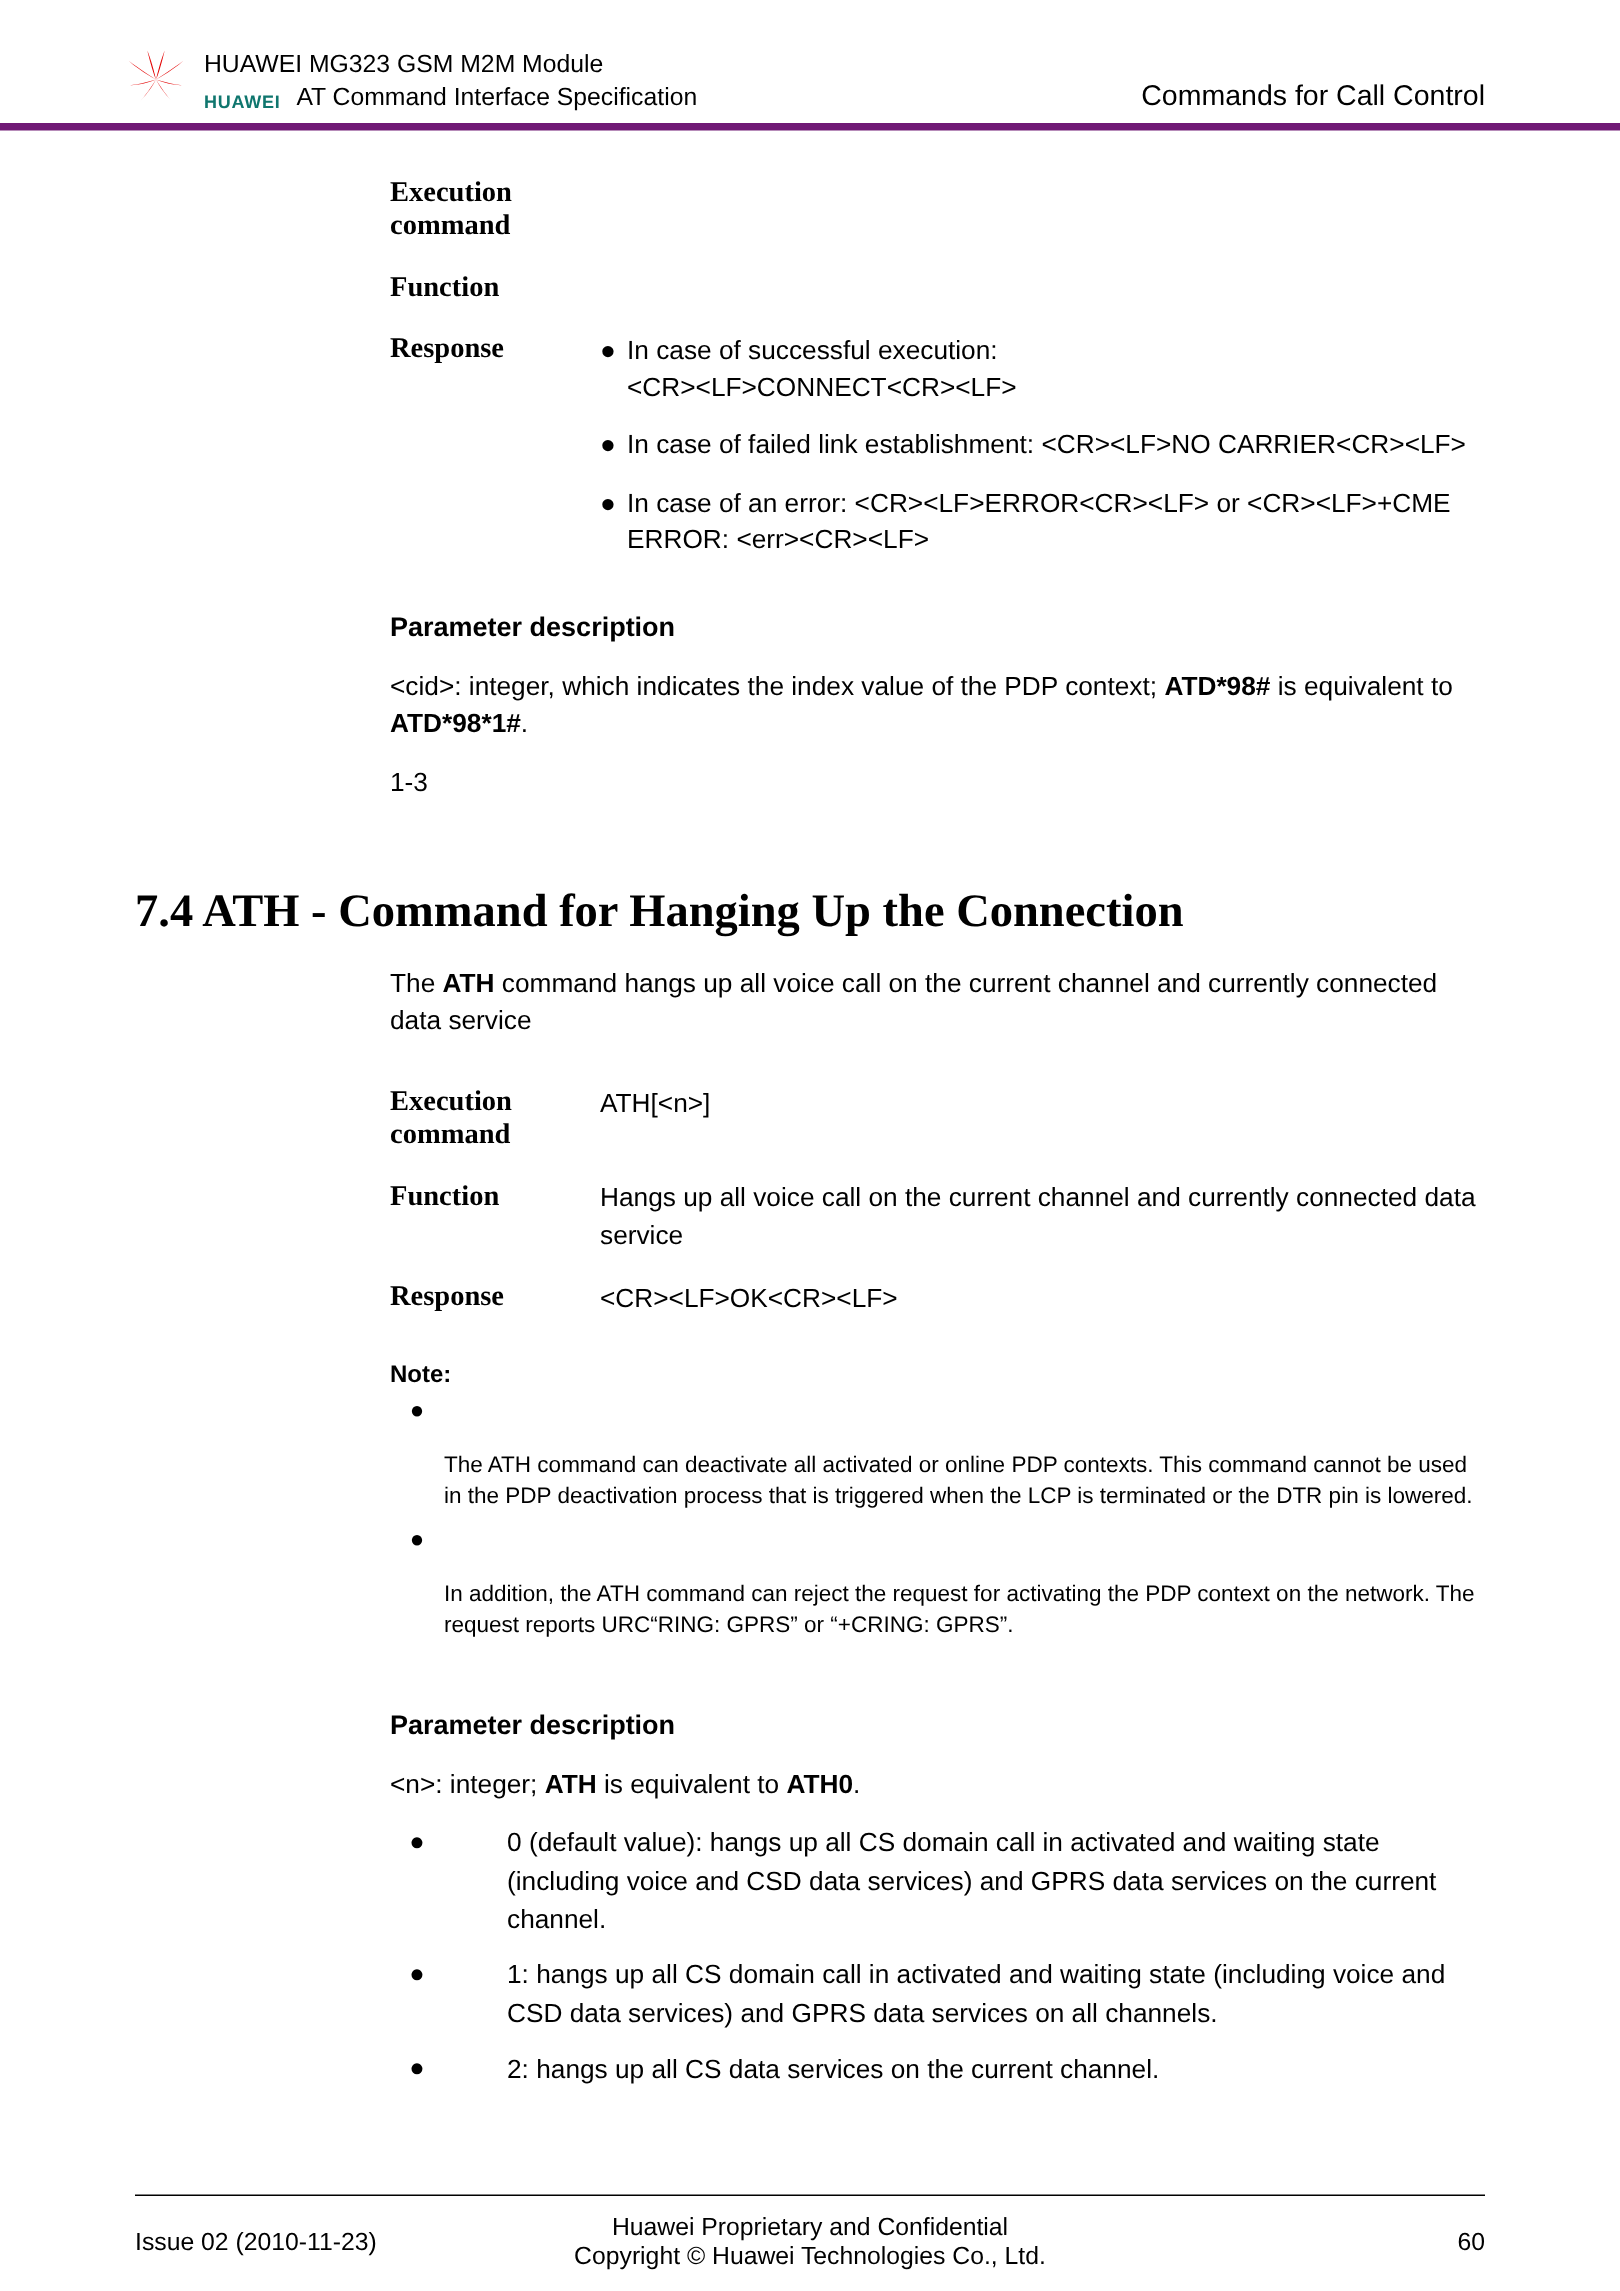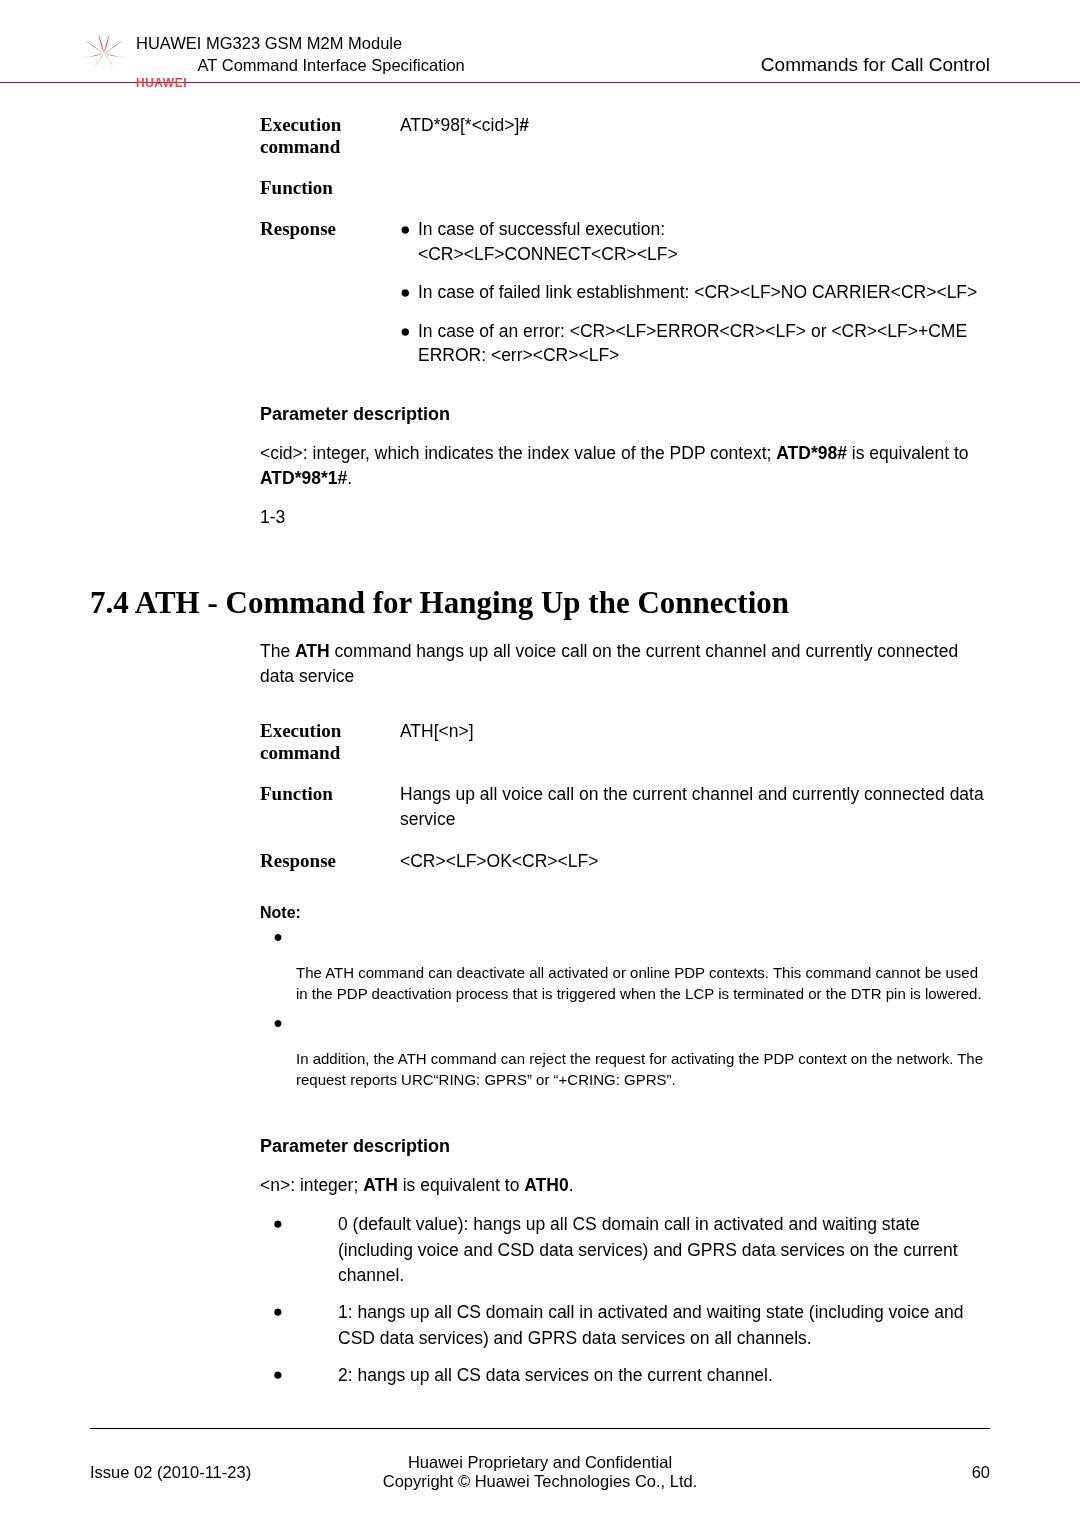--- a/index.html
+++ b/index.html
@@ -15,45 +15,45 @@
     width: 1080px;
     min-height: 1527px;
     position: relative;
     padding: 0;
     box-sizing: border-box;
   }
   .header {
     display: flex;
     align-items: flex-end;
     padding: 30px 90px 4px 80px;
-    border-bottom: 1px solid #701a75;
+    border-bottom: 5px solid #701a75;
   }
   .logo {
     width: 48px;
     height: 48px;
     margin-right: 8px;
     flex-shrink: 0;
   }
   .header-text {
     flex: 1;
     font-size: 16.5px;
     line-height: 1.3;
     padding-bottom: 2px;
   }
   .header-right {
     font-size: 19px;
     padding-bottom: 2px;
   }
   .huawei-label {
     font-size: 12px;
-    color: #ef4444;
+    color: #0f766e;
     font-weight: bold;
     letter-spacing: 0.5px;
     position: relative;
-    top: 16px;
+    top: 2px;
   }
   .content {
     padding: 30px 90px 0 90px;
   }
   .def-table {
     margin-left: 170px;
     margin-bottom: 30px;
   }
   .def-row {
     display: flex;
@@ -143,25 +143,25 @@
     text-align: center;
     flex-shrink: 0;
     font-size: 17px;
   }
   .main-bullet .mt {
     flex: 1;
     margin-left: 42px;
   }
   .footer {
     position: absolute;
-    bottom: 36px;
+    bottom: 13px;
     left: 90px;
     right: 90px;
     border-top: 1px solid #000;
-    padding-top: 24px;
+    padding-top: 12px;
     display: flex;
     align-items: center;
     font-size: 16.5px;
   }
   .footer .fl { flex: 1; text-align: left; }
   .footer .fc { flex: 2; text-align: center; }
   .footer .fr { flex: 1; text-align: right; }
 </style>
 </head>
 <body>
@@ -193,21 +193,20 @@
         <div class="header-right">Commands for Call Control</div>
       </div>
     </div>
   </div>
 
   <div class="content">
 
     <div class="def-table">
       <div class="def-row">
         <div class="def-label">Execution command</div>
-        <div class="def-value">ATD*98[*&lt;cid&gt;]<b>#</b></div>
       </div>
       <div class="def-row">
         <div class="def-label">Function</div>
       </div>
       <div class="def-row">
         <div class="def-label">Response</div>
         <div class="def-value">
           <div class="sub-bullet">
               <div class="dot">●</div>
               <div class="txt">In case of successful execution:<br>&lt;CR&gt;&lt;LF&gt;CONNECT&lt;CR&gt;&lt;LF&gt;</div>

